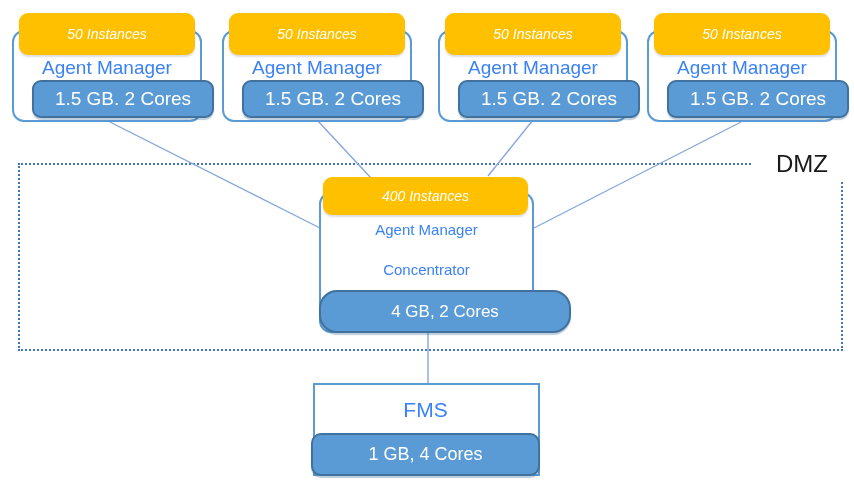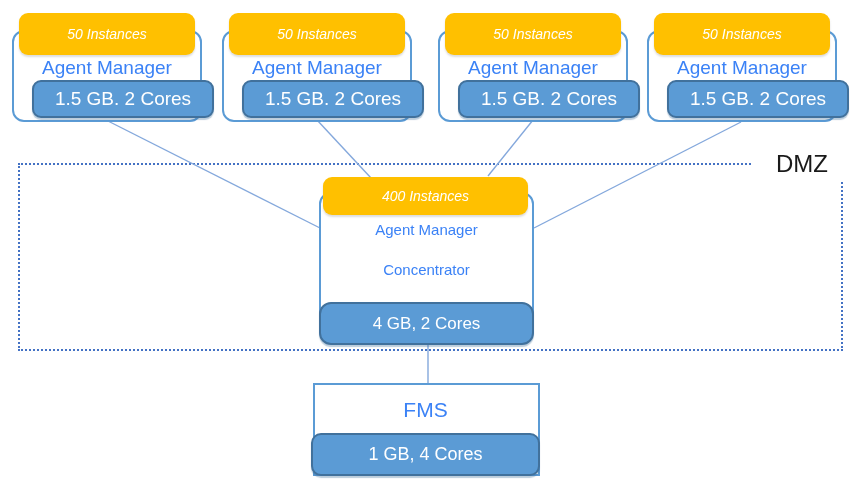--- a/index.html
+++ b/index.html
@@ -53,21 +53,21 @@
   .am-yellow{ left:7px; top:0; width:176px; height:42px; font-size:14px; }
   .am-label { top:44px; font-size:19px; }
   .am-blue  { left:4px; top:67px; width:182px; height:38px; font-size:19px;margin-left:16px; }
 
   
   .conc-node  { left:318px; top:177px; width:217px; height:156px; }
   .conc-white { left:1px; top:15px; width:215px; height:141px; }
   .conc-yellow{ left:5px; top:0; width:205px; height:38px; font-size:14px; }
   .conc-label1{ top:44px; font-size:15px; }
   .conc-label2{ top:84px; font-size:15px; }
-  .conc-blue  { left:1px; top:125px; width:215px; height:43px; font-size:17px; border-radius:12px; }
+  .conc-blue  { left:1px; top:113px; width:252px; height:43px; font-size:17px; border-radius:18px; }
 
   
   .fms-node  { left:311px; top:383px; width:229px; height:95px; }
   .fms-white { left:2px; top:0; width:227px; height:93px; }
   .fms-label { top:15px; font-size:21px; }
   .fms-blue  { left:0; top:50px; width:229px; height:43px; font-size:18px; border-radius:10px; }
 </style>
 </head>
 <body>
 

